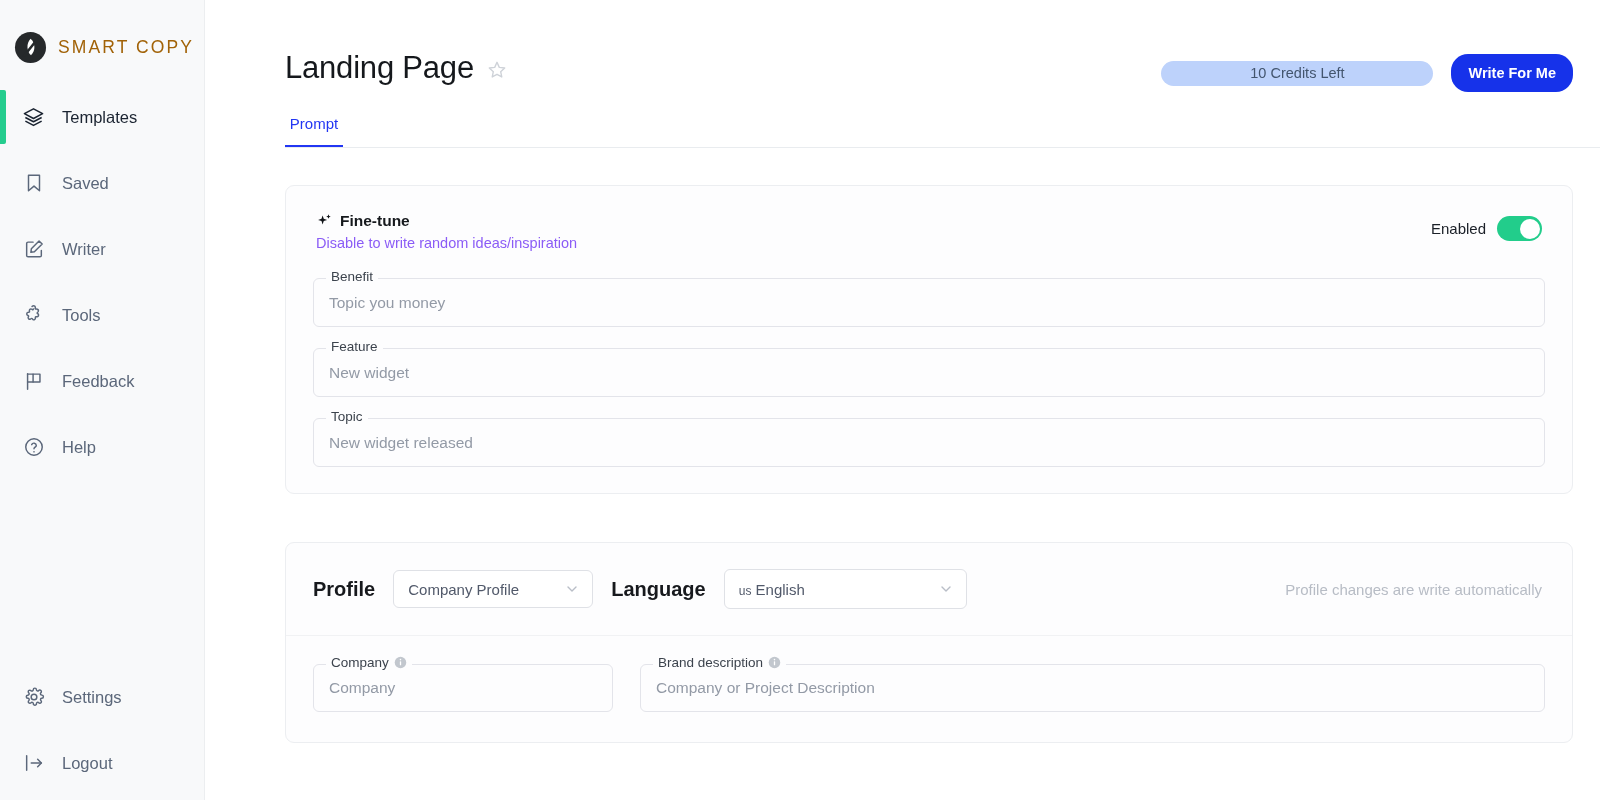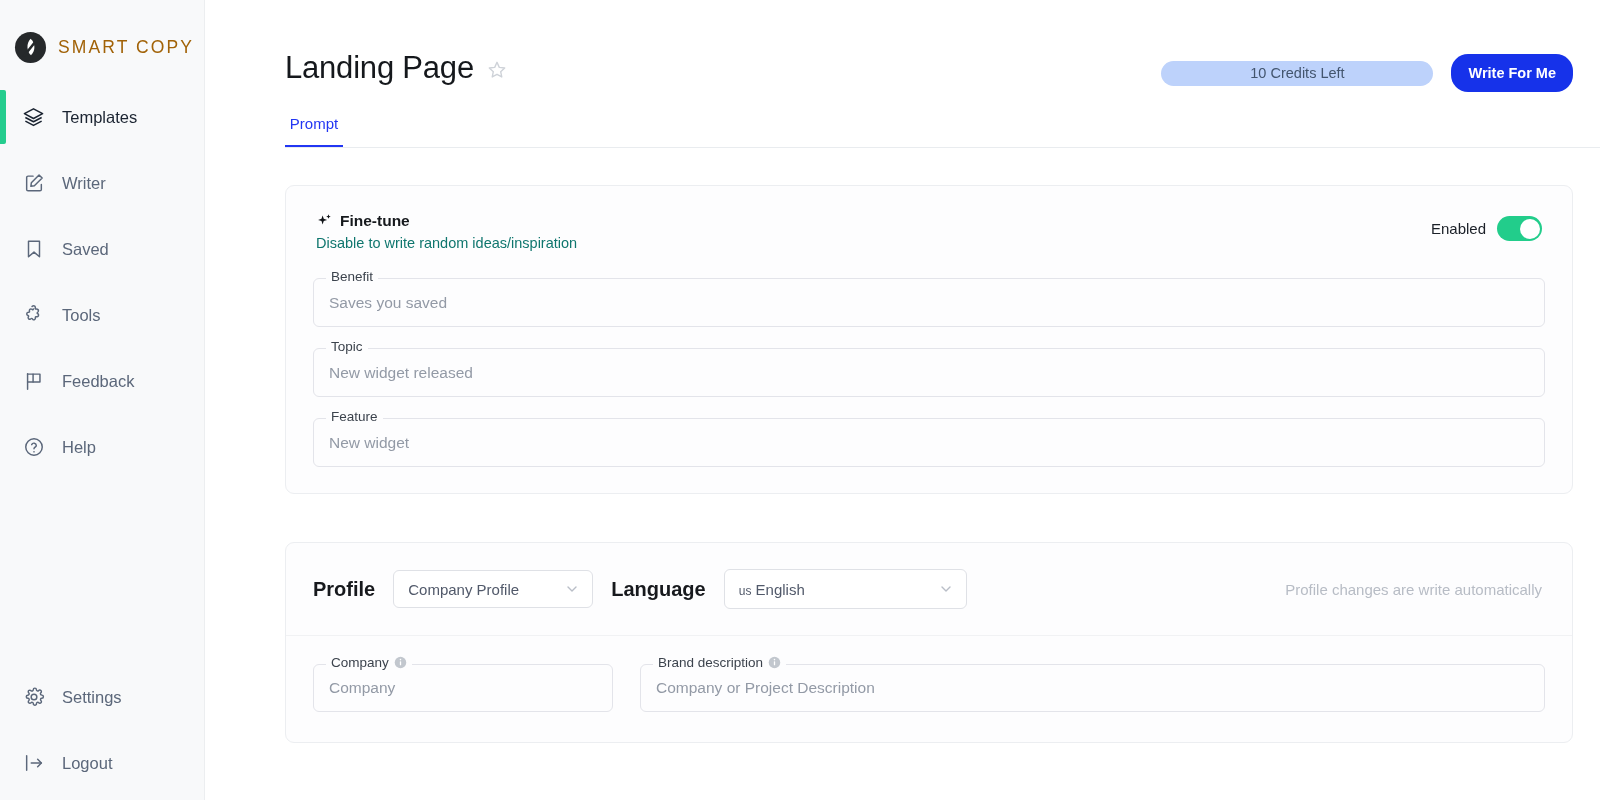--- a/index.html
+++ b/index.html
@@ -226,21 +226,21 @@
   .ft-title {
     display: flex;
     align-items: center;
     gap: 7px;
     font-size: 15.5px;
     font-weight: 700;
     color: #16191d;
   }
   .ft-sub {
     font-size: 14.5px;
-    color: #0f766e;
+    color: #8b5cf6;
     margin-top: 5px;
   }
   .sparkle-icon { width: 17px; height: 17px; display: block; }
 
   .ft-toggle-wrap {
     margin-left: auto;
     display: flex;
     align-items: center;
     gap: 11px;
     padding-top: 4px;
@@ -395,35 +395,35 @@
             <path d="M12 3 L21.5 8 L12 13 L2.5 8 Z"></path>
             <path d="M3.5 12 L12 16.4 L20.5 12"></path>
             <path d="M3.5 15.8 L12 20.2 L20.5 15.8"></path>
           </svg>
         </span>
         <span>Templates</span>
       </div>
 
       <div class="nav-item">
         <span class="nav-icon">
+          <svg viewBox="0 0 24 24" width="22" height="22" fill="none" stroke="#5b677a" stroke-width="1.6" stroke-linejoin="round">
+            <path d="M6 3.5 H18 V20.5 L12 15.4 L6 20.5 Z"></path>
+          </svg>
+        </span>
+        <span>Saved</span>
+      </div>
+
+      <div class="nav-item">
+        <span class="nav-icon">
           <svg viewBox="0 0 24 24" width="22" height="22" fill="none" stroke="#5b677a" stroke-width="1.6" stroke-linejoin="round" stroke-linecap="round">
             <path d="M20 13.5 V19 a1.5 1.5 0 0 1-1.5 1.5 H5.5 A1.5 1.5 0 0 1 4 19 V6 a1.5 1.5 0 0 1 1.5-1.5 H11"></path>
             <path d="M17.5 3.2 L20.9 6.6 L12.4 15.1 L8.6 15.6 L9.1 11.8 Z"></path>
           </svg>
         </span>
         <span>Writer</span>
-      </div>
-
-      <div class="nav-item">
-        <span class="nav-icon">
-          <svg viewBox="0 0 24 24" width="22" height="22" fill="none" stroke="#5b677a" stroke-width="1.6" stroke-linejoin="round">
-            <path d="M6 3.5 H18 V20.5 L12 15.4 L6 20.5 Z"></path>
-          </svg>
-        </span>
-        <span>Saved</span>
       </div>
 
       <div class="nav-item">
         <span class="nav-icon">
           <svg viewBox="0 0 24 24" width="22" height="22" fill="none" stroke="#5b677a" stroke-width="1.6" stroke-linejoin="round">
             <path d="M9.6 3.4a2 2 0 0 1 3.9 0c.1.8-.5 1.3-.2 1.8.4.6 1.5.2 2.4.5 1 .4 1.3 1.5.9 2.5-.3.7-1.2.9-1.2 1.5 0 .7 1 .9 1.4 1.7.5 1-.1 2.2-1.2 2.5-.8.2-1.5-.3-1.9.1-.5.5 0 1.4-.3 2.2-.4 1-1.6 1.4-2.5.9-.7-.4-.7-1.3-1.4-1.4-.7-.1-1 .8-1.8.9-1.1.2-2.1-.7-2.1-1.8 0-.8.7-1.2.5-1.8-.2-.6-1.2-.6-1.7-1.3-.6-.9-.2-2.1.8-2.5.7-.3 1.4.2 1.8-.3.4-.5-.2-1.3 0-2.1.3-1.1 1.4-1.6 2.4-1.2.6.2.9 1 1.5.8.6-.2.4-1.1.3-1.7"></path>
           </svg>
         </span>
         <span>Tools</span>
       </div>
@@ -527,37 +527,37 @@
           </div>
         </div>
 
         <div class="ft-fields">
 
           <div class="field">
             <div class="fieldset"></div>
             <div class="legend">
               <span>Benefit</span>
             </div>
-            <div class="value">Saves you saved</div>
+            <div class="value">Topic you money</div>
+          </div>
+
+          <div class="field">
+            <div class="fieldset"></div>
+            <div class="legend">
+              <span>Feature</span>
+            </div>
+            <div class="value">New widget</div>
           </div>
 
           <div class="field">
             <div class="fieldset"></div>
             <div class="legend">
               <span>Topic</span>
             </div>
             <div class="value">New widget released</div>
-          </div>
-
-          <div class="field">
-            <div class="fieldset"></div>
-            <div class="legend">
-              <span>Feature</span>
-            </div>
-            <div class="value">New widget</div>
           </div>
 
         </div>
       </section>
 
       <section class="card profile-card">
 
         <div class="profile-row">
           <span class="profile-label">Profile</span>
 

